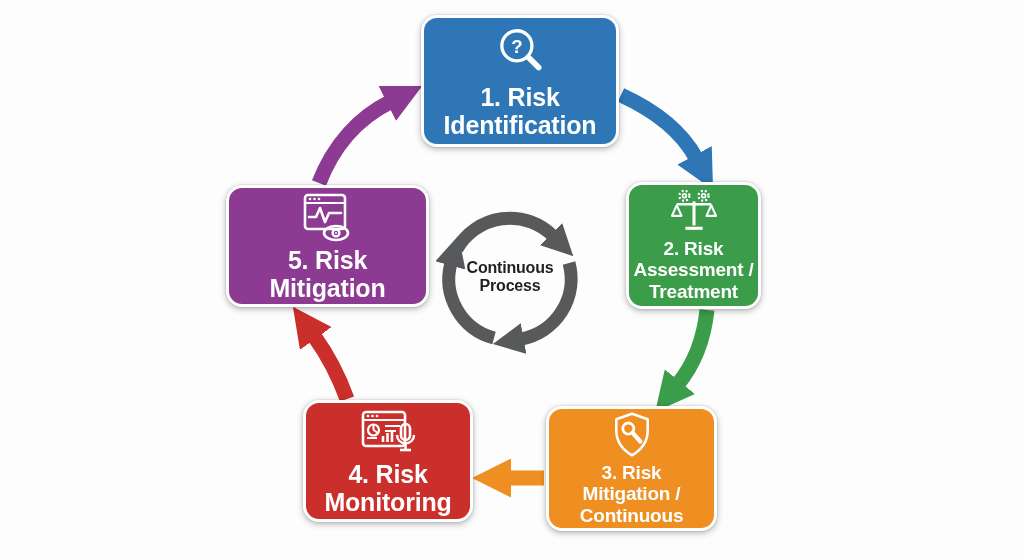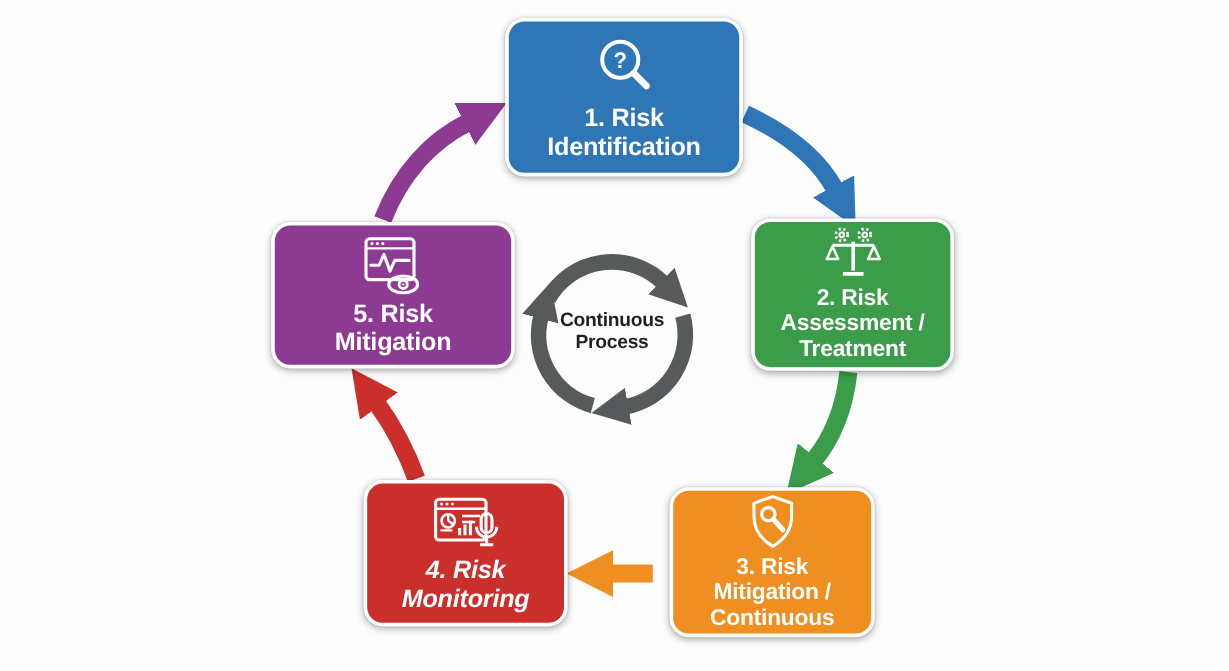--- a/index.html
+++ b/index.html
@@ -14,21 +14,21 @@
   .step-box{
     position:absolute;z-index:2;
     border:3px solid #fff;border-radius:16px;
     box-shadow:0 2px 6px rgba(0,0,0,.30), 0 0 0 1px rgba(0,0,0,.05);
     display:flex;flex-direction:column;align-items:center;justify-content:center;
     box-sizing:border-box;
     color:#fff;text-align:center;
   }
   .step-box .icon{flex:0 0 auto;display:block;margin-bottom:3px;}
   .step-label{font-weight:bold;line-height:1.12;letter-spacing:-0.2px;}
-  .lbl-lg .step-label{font-size:21px;}
+  .lbl-lg .step-label{font-size:25px;}
   .lbl-sm .step-label{font-size:19px;}
   .center-label{
     position:absolute;z-index:2;left:440px;top:259px;width:140px;
     text-align:center;font-weight:bold;font-size:16px;line-height:1.15;
     letter-spacing:-0.2px;
   }
   svg{display:block;}
 </style>
 </head>
 <body>
@@ -80,53 +80,53 @@
       <circle cx="24" cy="21" r="14.5" stroke-width="3.2"></circle>
       <line x1="35" y1="32" x2="45" y2="42" stroke-width="5.5" stroke-linecap="round"></line>
       <text x="24" y="28" font-size="18" font-weight="bold" fill="#fff" stroke="none" text-anchor="middle" font-family="Liberation Sans, sans-serif">?</text>
     </svg>
     <div class="step-label">
       <div>1. Risk</div>
       <div>Identification</div>
     </div>
   </div>
 
-  <div class="step-box lbl-sm" style="left: 626px; top: 182px; width: 169px; height: 127px; background: rgb(59, 156, 74);">
+  <div class="step-box lbl-sm" style="left: 626px; top: 182px; width: 135px; height: 127px; background: rgb(59, 156, 74);">
     <svg class="icon" width="52" height="46" viewBox="0 0 54 48" fill="none" stroke="#fff">
       <circle cx="17" cy="7" r="5.2" stroke-width="2.4" stroke-dasharray="2 2.2"></circle>
       <circle cx="17" cy="7" r="2" stroke-width="1.8"></circle>
       <circle cx="37" cy="7" r="5.2" stroke-width="2.4" stroke-dasharray="2 2.2"></circle>
       <circle cx="37" cy="7" r="2" stroke-width="1.8"></circle>
       <line x1="9" y1="16" x2="45" y2="16" stroke-width="2.6"></line>
       <line x1="27" y1="13" x2="27" y2="38" stroke-width="3.2"></line>
       <path d="M9,17 L4,28 L14,28 Z" stroke-width="2.2" stroke-linejoin="round"></path>
       <path d="M45,17 L40,28 L50,28 Z" stroke-width="2.2" stroke-linejoin="round"></path>
       <line x1="18" y1="41" x2="36" y2="41" stroke-width="3.2"></line>
     </svg>
     <div class="step-label">
       <div>2. Risk</div>
       <div>Assessment /</div>
       <div>Treatment</div>
     </div>
   </div>
 
-  <div class="step-box lbl-sm" style="left: 546px; top: 406px; width: 171px; height: 125px; background: rgb(239, 142, 33); margin-left: 12px;">
+  <div class="step-box lbl-sm" style="left: 546px; top: 406px; width: 171px; height: 125px; background: rgb(239, 142, 33);">
     <svg class="icon" width="46" height="48" viewBox="0 0 48 52" fill="none" stroke="#fff">
       <path d="M24,3 L41,9 V21 C41,33 34,42 24,48 C14,42 7,33 7,21 V9 Z" stroke-width="2.8" stroke-linejoin="round"></path>
       <circle cx="20" cy="19" r="6" stroke-width="3"></circle>
       <line x1="24.5" y1="23.5" x2="33" y2="33" stroke-width="4.6" stroke-linecap="round"></line>
     </svg>
     <div class="step-label">
       <div>3. Risk</div>
       <div>Mitigation /</div>
       <div>Continuous</div>
     </div>
   </div>
 
-  <div class="step-box lbl-lg" style="left: 303px; top: 400px; width: 170px; height: 122px; background: rgb(203, 47, 43); font-style: italic;">
+  <div class="step-box lbl-lg" style="left: 303px; top: 400px; width: 170px; height: 122px; background: rgb(203, 47, 43);">
     <svg class="icon" width="56" height="50" viewBox="0 0 56 50" fill="none" stroke="#fff">
       <rect x="3" y="5" width="42" height="34" rx="3" stroke-width="2.6"></rect>
       <line x1="3" y1="13" x2="45" y2="13" stroke-width="2"></line>
       <circle cx="8" cy="9" r="1.3" fill="#fff" stroke="none"></circle>
       <circle cx="12.5" cy="9" r="1.3" fill="#fff" stroke="none"></circle>
       <circle cx="17" cy="9" r="1.3" fill="#fff" stroke="none"></circle>
       <circle cx="13.5" cy="23" r="5.5" stroke-width="2.2"></circle>
       <path d="M13.5,23 V17.5 M13.5,23 L18,26" stroke-width="2"></path>
       <path d="M25,19 H40 M25,24 H36" stroke-width="2"></path>
       <path d="M23,35 V29 M27.5,35 V26 M32,35 V23" stroke-width="2.6"></path>

